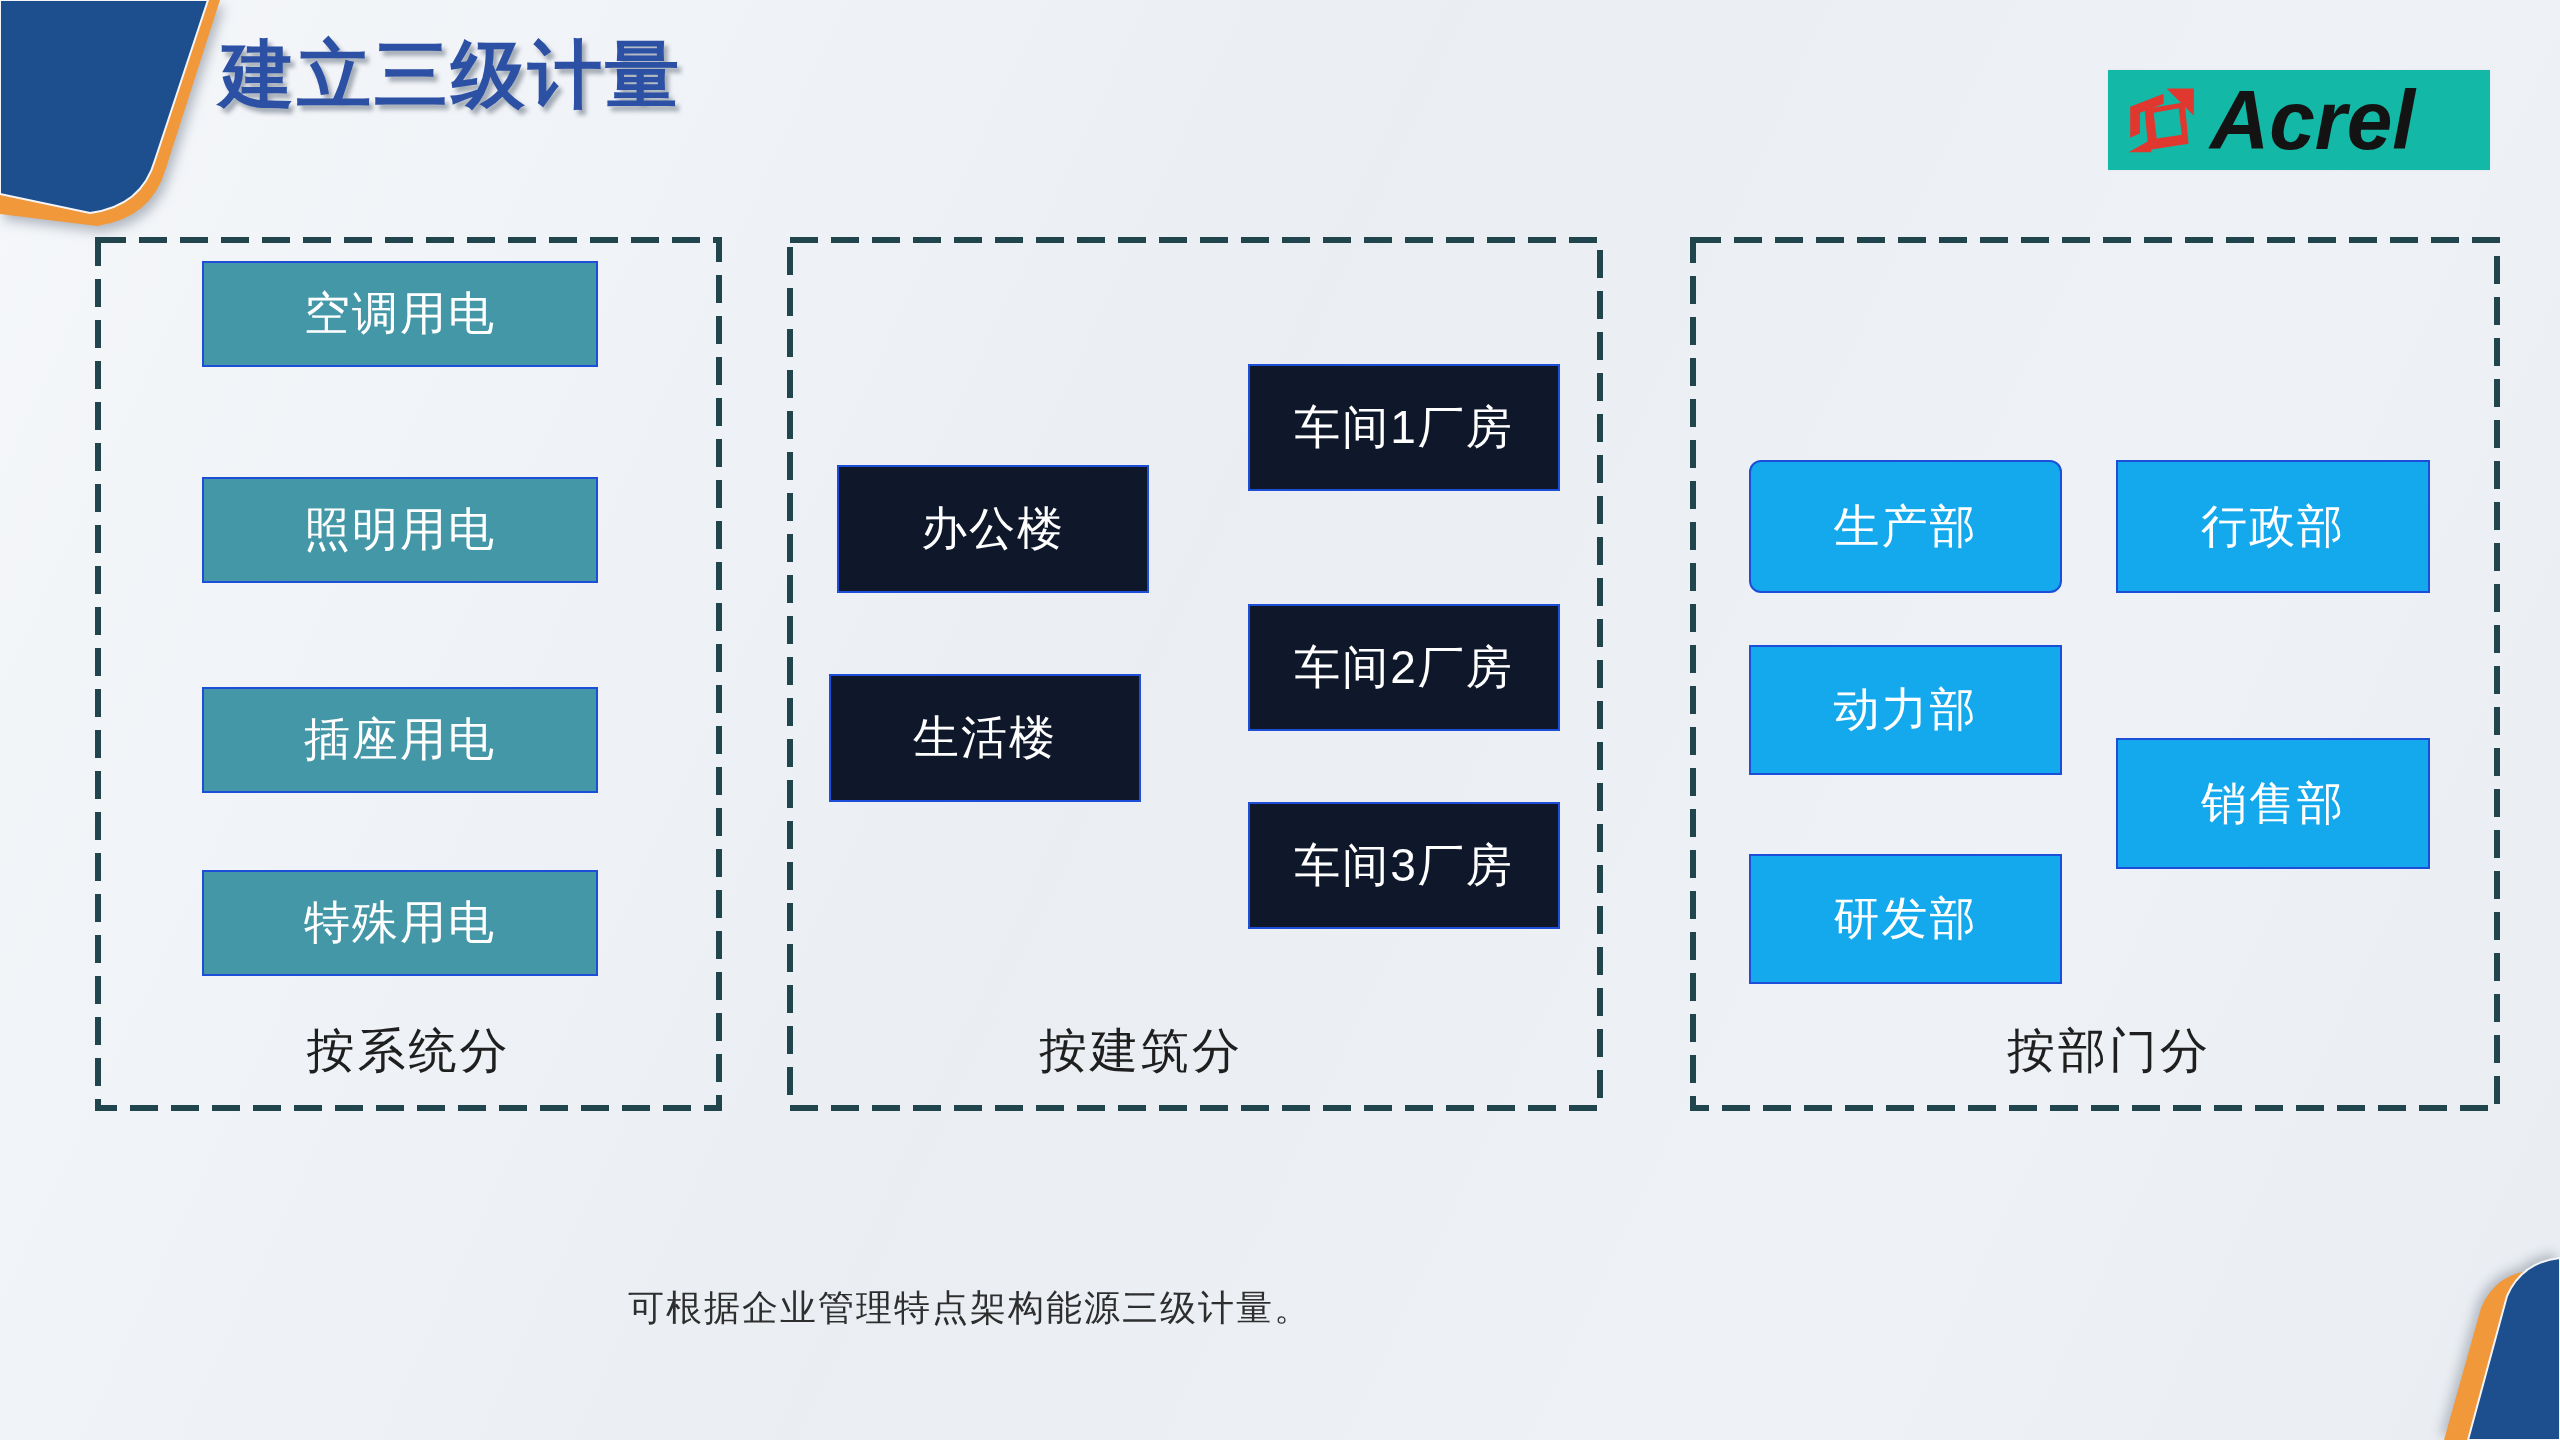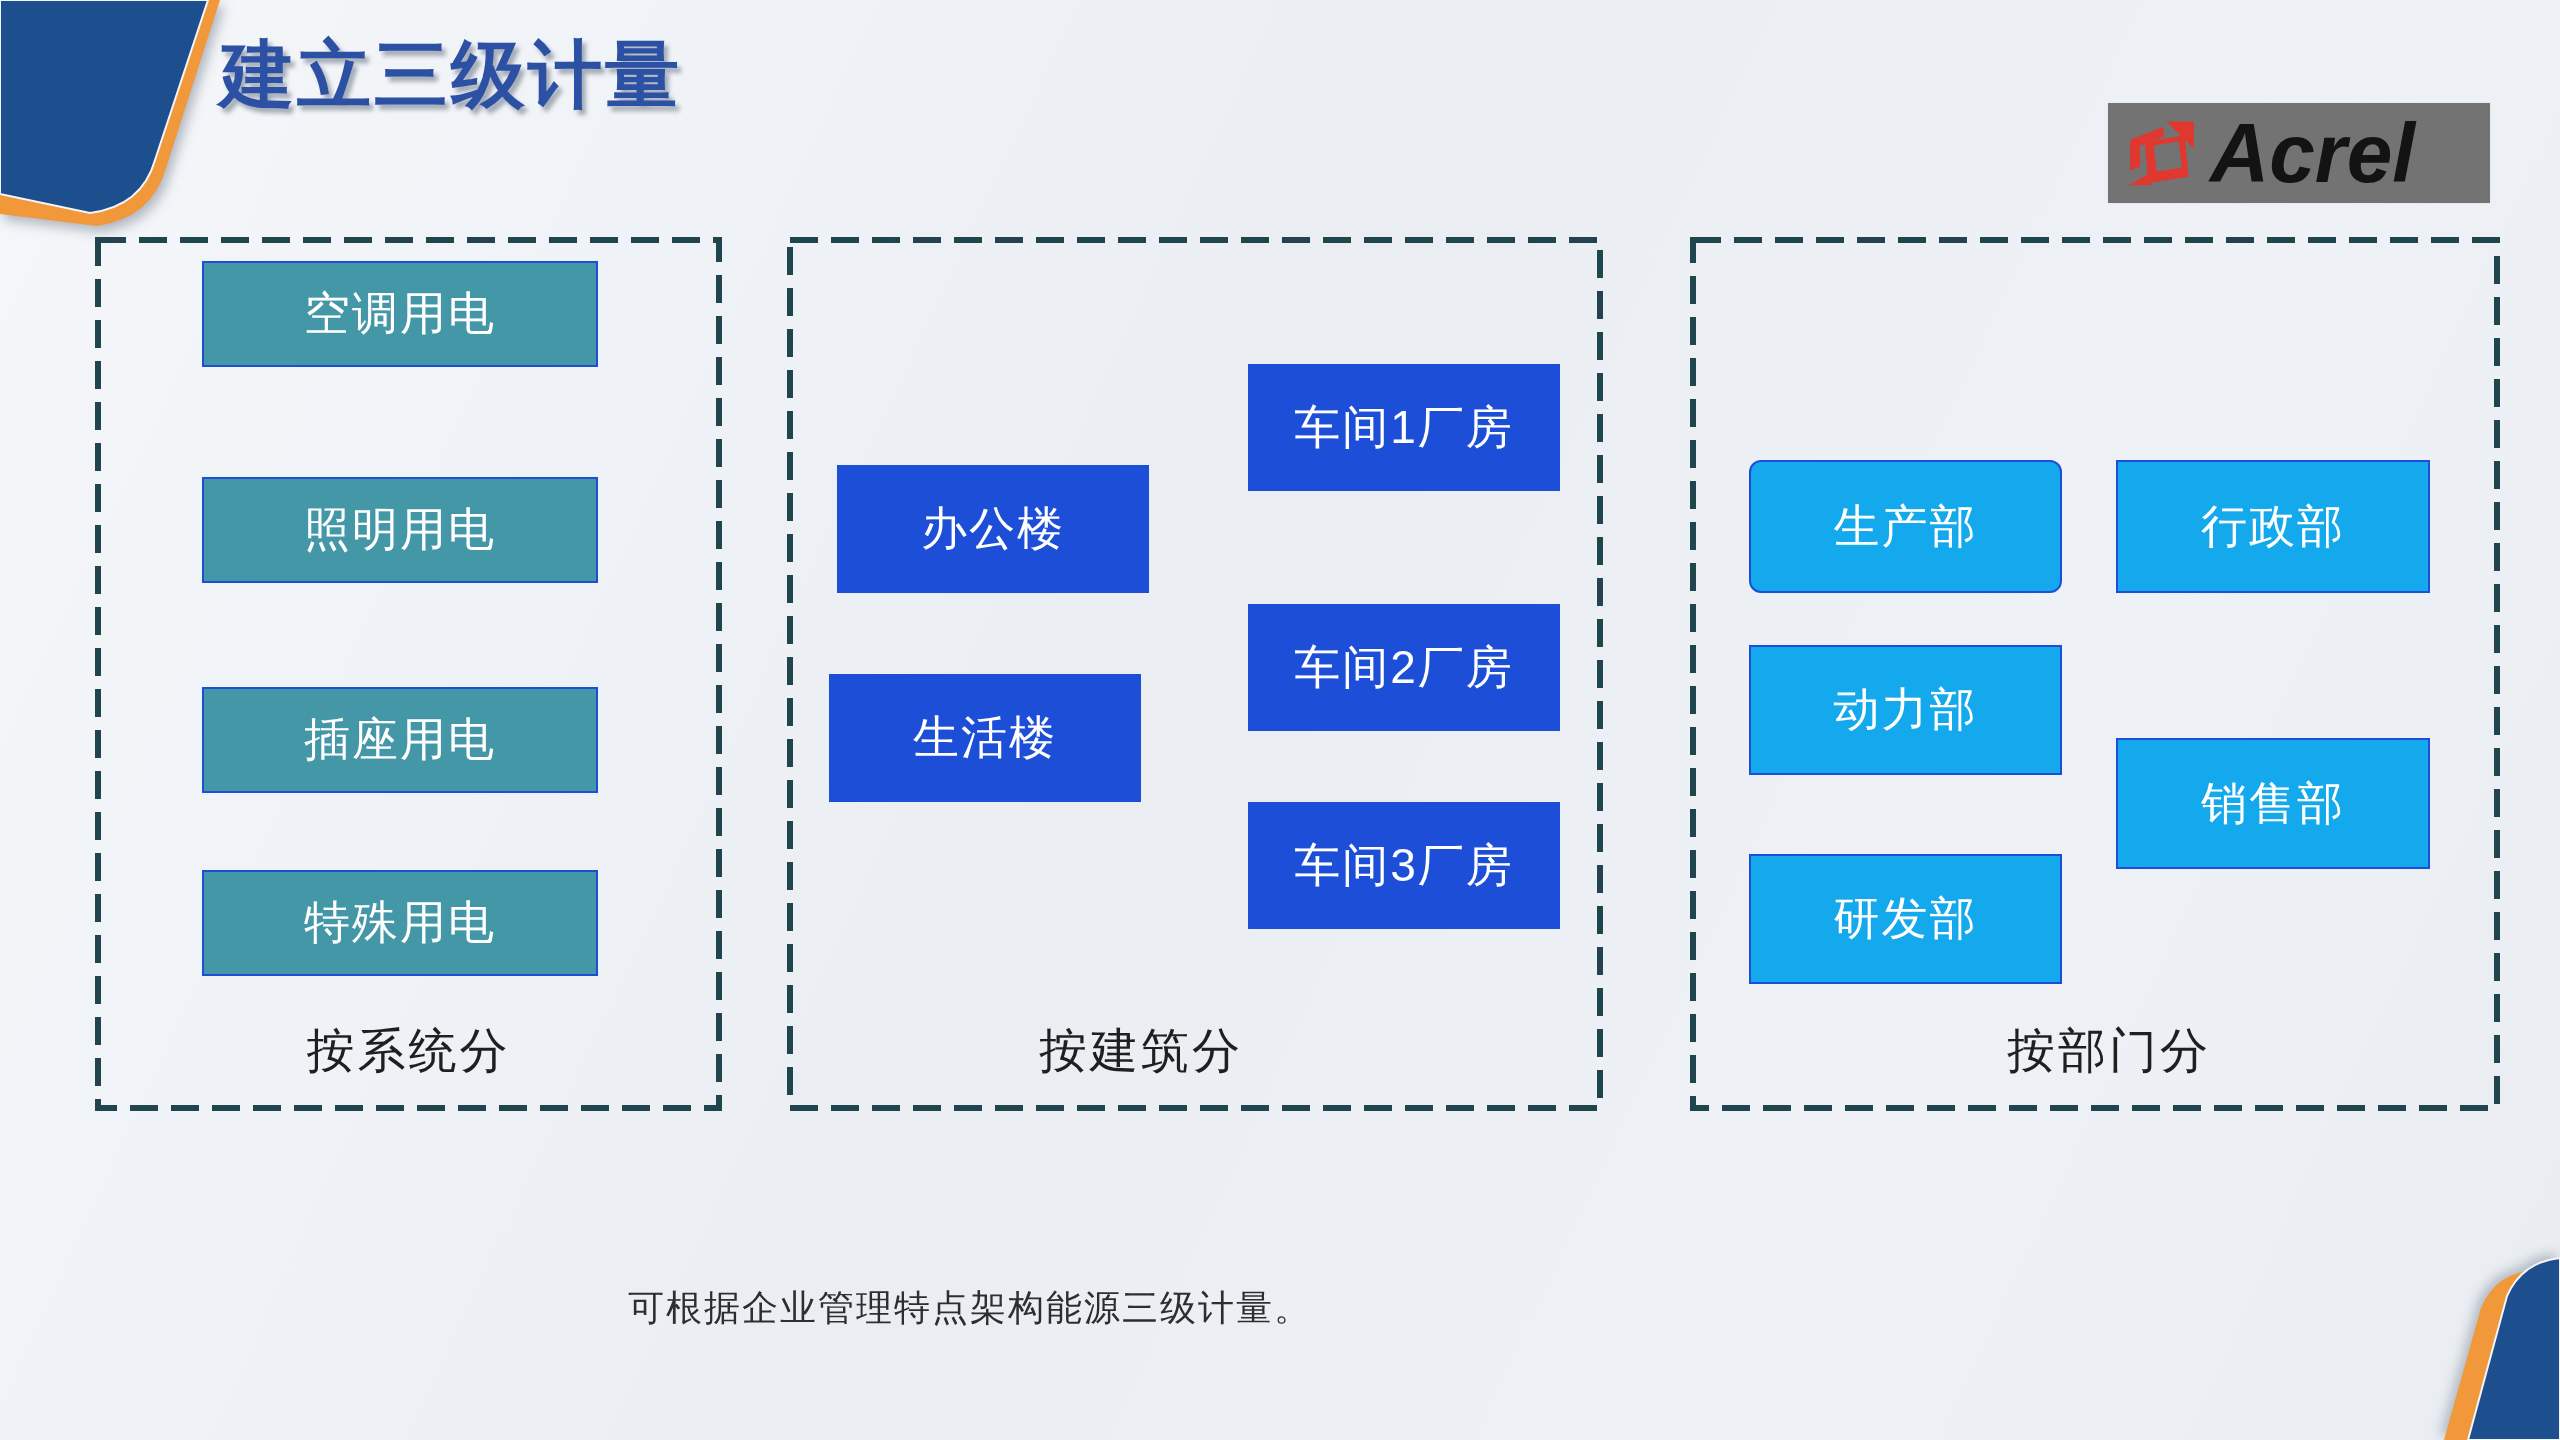--- a/index.html
+++ b/index.html
@@ -11,37 +11,37 @@
   .abs{position:absolute;}
   
   #decor-tl{left:0;top:0;filter:drop-shadow(4px 6px 6px rgba(110,120,135,.5));}
   #decor-br{left:2390px;top:1220px;filter:drop-shadow(-4px -4px 6px rgba(110,120,135,.45));}
   
   .title{
     left:220px;top:26px;font-size:74px;font-weight:bold;letter-spacing:3px;
     color:#2B50A4;text-shadow:4px 5px 4px rgba(120,130,145,.65);white-space:nowrap;
   }
   
-  .logo{left:2108px;top:70px;width:382px;height:100px;background:#737373;
-        display:flex;align-items:center;box-shadow:0 0 2px rgba(0,0,0,.08);margin-top:33px;}
+  .logo{left:2108px;top:70px;width:382px;height:100px;background:#14b8a6;
+        display:flex;align-items:center;box-shadow:0 0 2px rgba(0,0,0,.08);}
   .logo svg{margin-left:16px;flex:0 0 auto;}
   .logo-text{font-size:82px;font-weight:900;font-style:italic;color:#131313;
              letter-spacing:0px;margin-left:10px;line-height:1;transform:scaleY(1.02);}
   
   .group{position:absolute;top:237px;height:874px;}
   .group svg.dash{position:absolute;left:0;top:0;}
   #group-by-system{left:95px;width:627px;}
   #group-by-building{left:787px;width:816px;}
   #group-by-department{left:1690px;width:810px;}
   
   .box{position:absolute;display:flex;align-items:center;justify-content:center;
        border:2px solid #1d4ed8;box-sizing:border-box;color:#ffffff;font-size:46px;
        letter-spacing:2px;white-space:nowrap;}
   .g1 .box{background:#4497A7;}
-  .g2 .box{background:#1d4ed8;}
+  .g2 .box{background:#0f172a;}
   .g3 .box{background:#13A9EC;}
   
   .g1-b1{left:107px;top:24px; width:396px;height:106px;}
   .g1-b2{left:107px;top:240px;width:396px;height:106px;}
   .g1-b3{left:107px;top:450px;width:396px;height:106px;}
   .g1-b4{left:107px;top:633px;width:396px;height:106px;}
   .g2-b1{left:42px; top:228px;width:312px;height:128px;margin-left:8px;}
   .g2-b2{left:42px; top:437px;width:312px;height:128px;}
   .g2-b3{left:461px;top:127px;width:312px;height:127px;}
   .g2-b4{left:461px;top:367px;width:312px;height:127px;}

